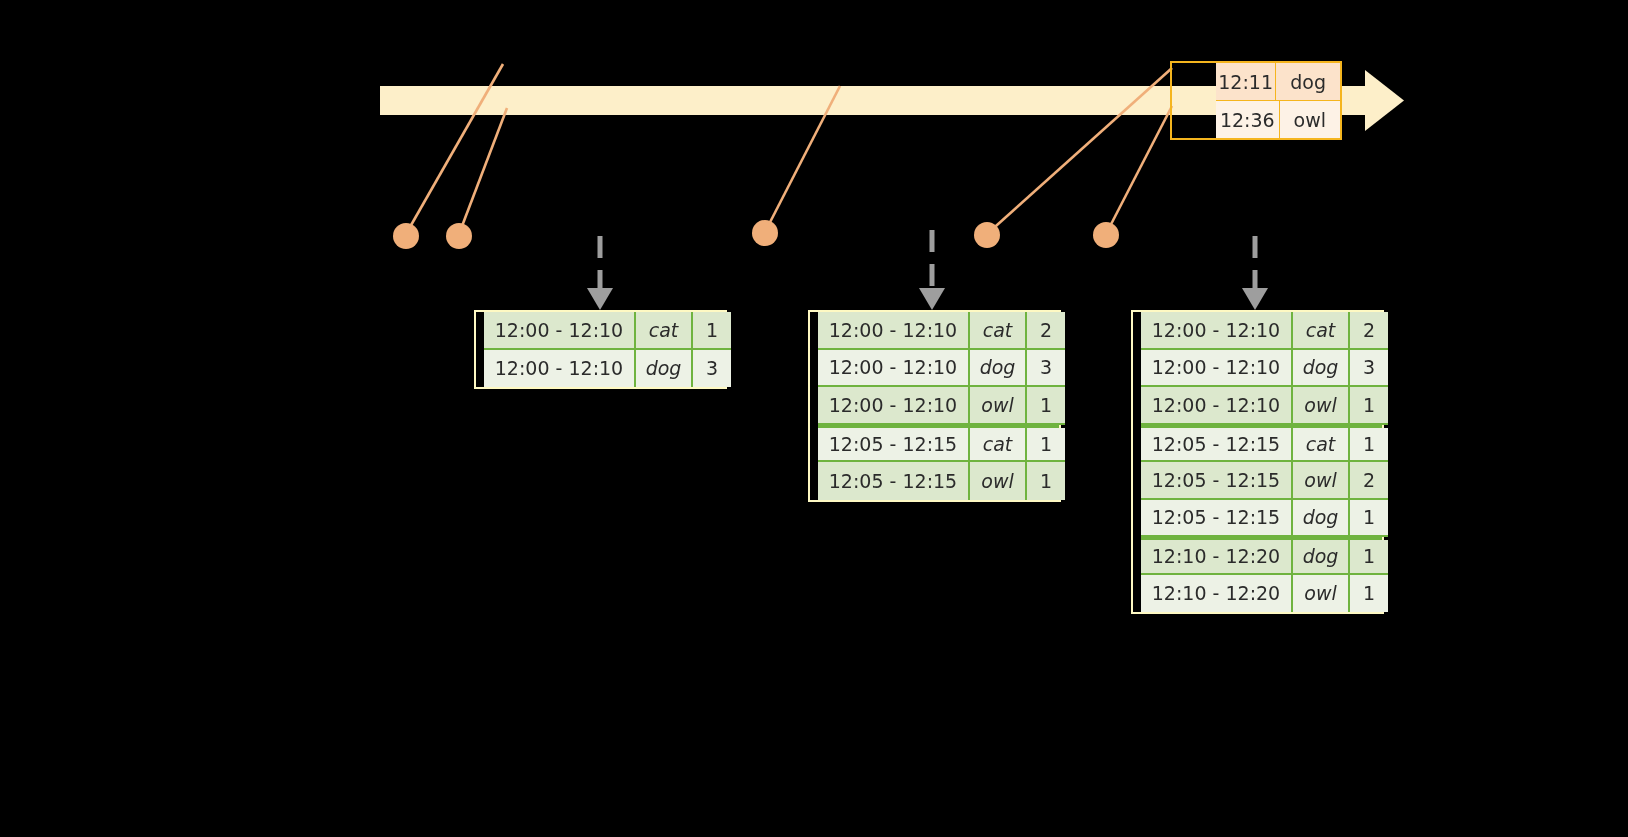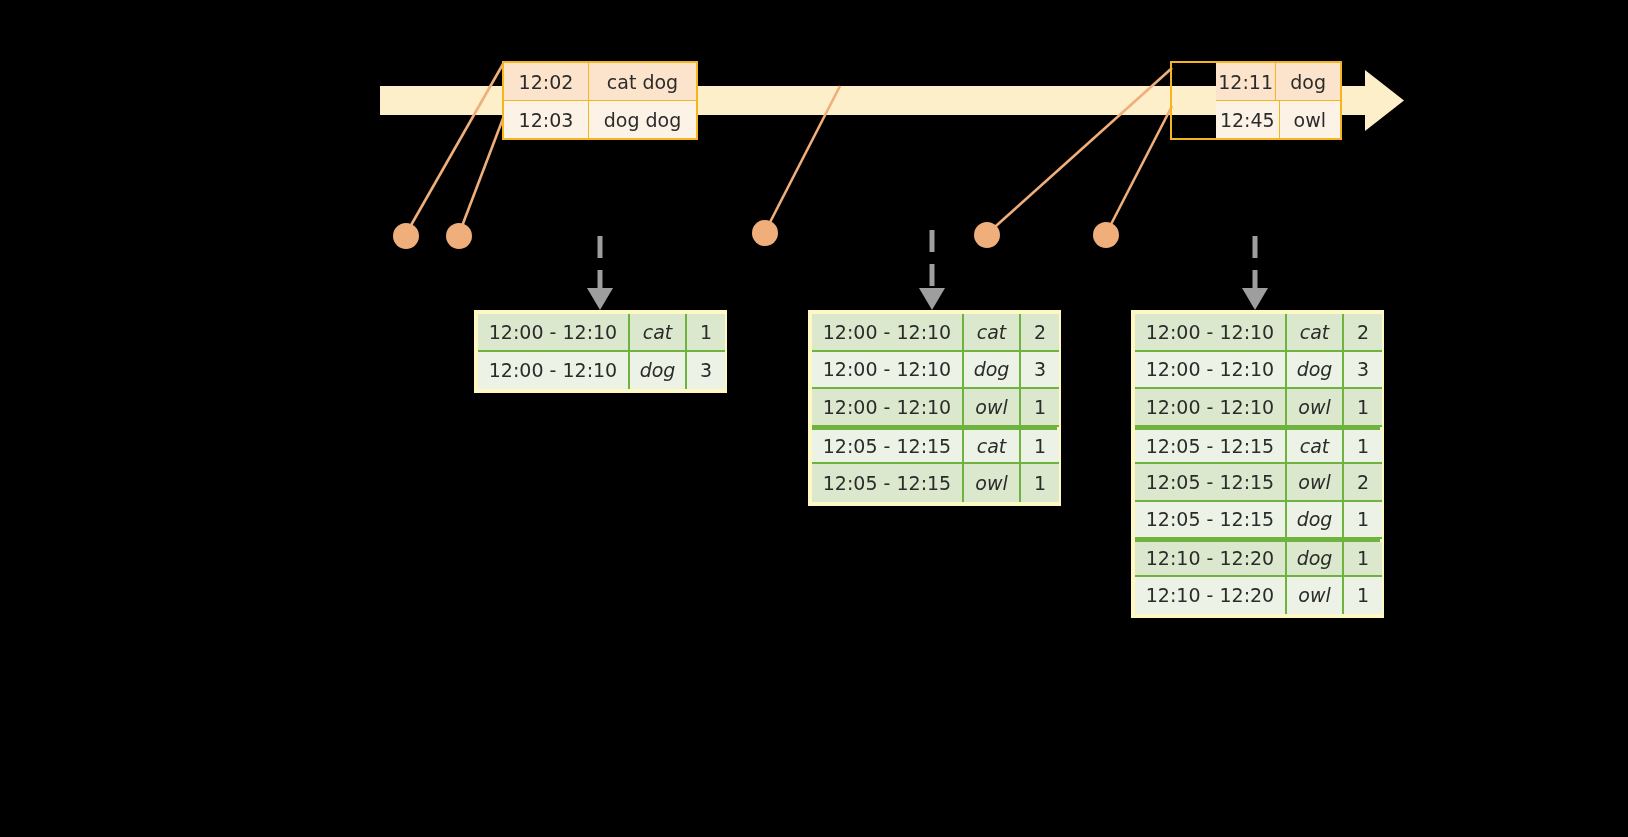--- a/index.html
+++ b/index.html
@@ -14,21 +14,21 @@
   .evt-row{display:flex;flex:1;}
   .evt-row + .evt-row{border-top:1px solid #F5B51E;}
   .evt-time{width:84px;display:flex;align-items:center;justify-content:center;
             font-size:19px;color:#2b2b2b;border-right:1px solid #F5B51E;}
   .evt-val{flex:1;display:flex;align-items:center;justify-content:center;
            font-size:19px;color:#2b2b2b;padding:0 14px;white-space:nowrap;}
   .tone-a .evt-time,.tone-a .evt-val{background:#FCE3CB;}
   .tone-b .evt-time,.tone-b .evt-val{background:#FDF2E6;}
 
   
-  .agg-table{position:absolute;border:4px solid #fef9c3;box-sizing:border-box;}
+  .agg-table{position:absolute;border:2px solid #fef9c3;box-sizing:border-box;padding-left:8px;}
   .agg-row{display:flex;height:37.5px;box-sizing:border-box;}
   .agg-row.sep{border-top:3px solid #6FB33F;}
   .agg-cell{display:flex;align-items:center;justify-content:center;
             font-size:19px;color:#2b2b2b;box-sizing:border-box;
             border-right:2px solid #6FB33F;border-bottom:2px solid #6FB33F;}
   .agg-row:last-child .agg-cell{border-bottom:none;}
   .agg-cell.c-win{flex:0 0 auto;}
   .agg-cell.c-key{flex:0 0 auto;font-style:italic;}
   .agg-cell.c-cnt{flex:0 0 auto;border-right:none;}
   .shade-0 .agg-cell{background:#DCE8CD;}
@@ -67,39 +67,29 @@
       <line x1="932" y1="230" x2="932" y2="292"></line>
       <line x1="1255" y1="236" x2="1255" y2="292"></line>
     </g>
     <g fill="#9E9E9E">
       <polygon points="587,288 613,288 600,310"></polygon>
       <polygon points="919,288 945,288 932,310"></polygon>
       <polygon points="1242,288 1268,288 1255,310"></polygon>
     </g>
   </svg>
 
-  <div class="evt-box" style="left:502px;top:61px;width:196px;height:79px;">
-    <div class="evt-row tone-a">
-      <div class="evt-time">12:02</div>
-      <div class="evt-val">cat dog</div>
-    </div>
-    <div class="evt-row tone-b">
-      <div class="evt-time">12:03</div>
-      <div class="evt-val">dog dog</div>
-    </div>
-  </div>
 
 
   <div class="evt-box" style="left:1170px;top:61px;width:172px;height:79px;padding-left:44px;">
     <div class="evt-row tone-a">
       <div class="evt-time">12:11</div>
       <div class="evt-val">dog</div>
     </div>
     <div class="evt-row tone-b">
-      <div class="evt-time">12:45</div>
+      <div class="evt-time">12:36</div>
       <div class="evt-val">owl</div>
     </div>
   </div>
 
   <div class="agg-table" id="agg-1" style="left: 474px; top: 310px; width: 253px;">
       <div class="agg-row shade-0">
         <div class="agg-cell c-win" style="width: 152px;">12:00 - 12:10</div>
         <div class="agg-cell c-key" style="width: 57px;">cat</div>
         <div class="agg-cell c-cnt" style="width: 38px;">1</div>
       </div>

